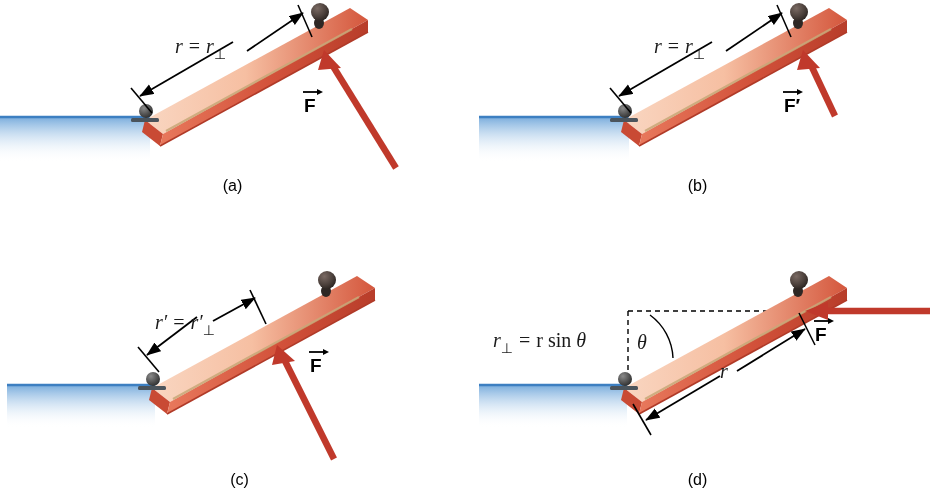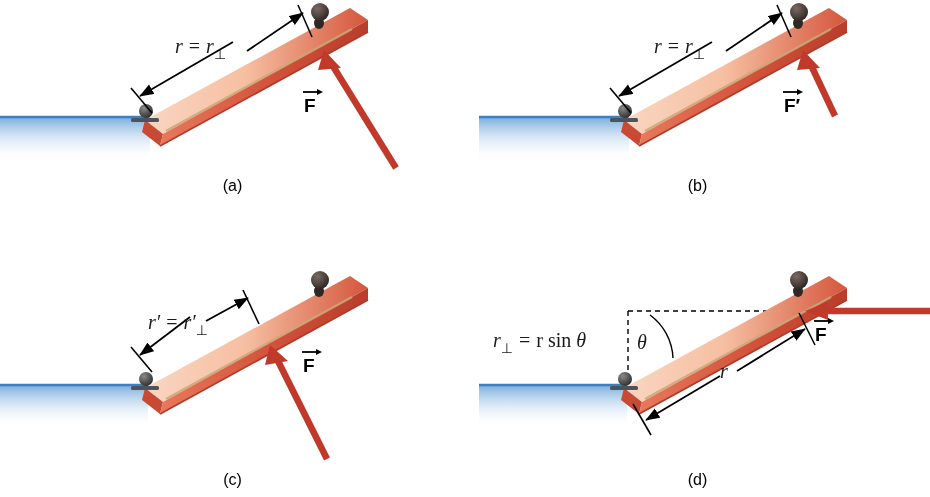--- a/index.html
+++ b/index.html
@@ -18,21 +18,21 @@
     width: 930px;
     height: 497px;
   }
   .panel {
     position: absolute;
     width: 465px;
     height: 248px;
   }
   #panel-a { left: 0px;   top: 0px; }
   #panel-b { left: 465px; top: 0px; }
-  #panel-c { left: 0px;   top: 249px; }
+  #panel-c { left: 7px;   top: 249px; }
   #panel-d { left: 465px; top: 249px; }
 
   .panel svg {
     position: absolute;
     left: 0;
     top: 0;
     display: block;
   }
   .caption {
     position: absolute;

